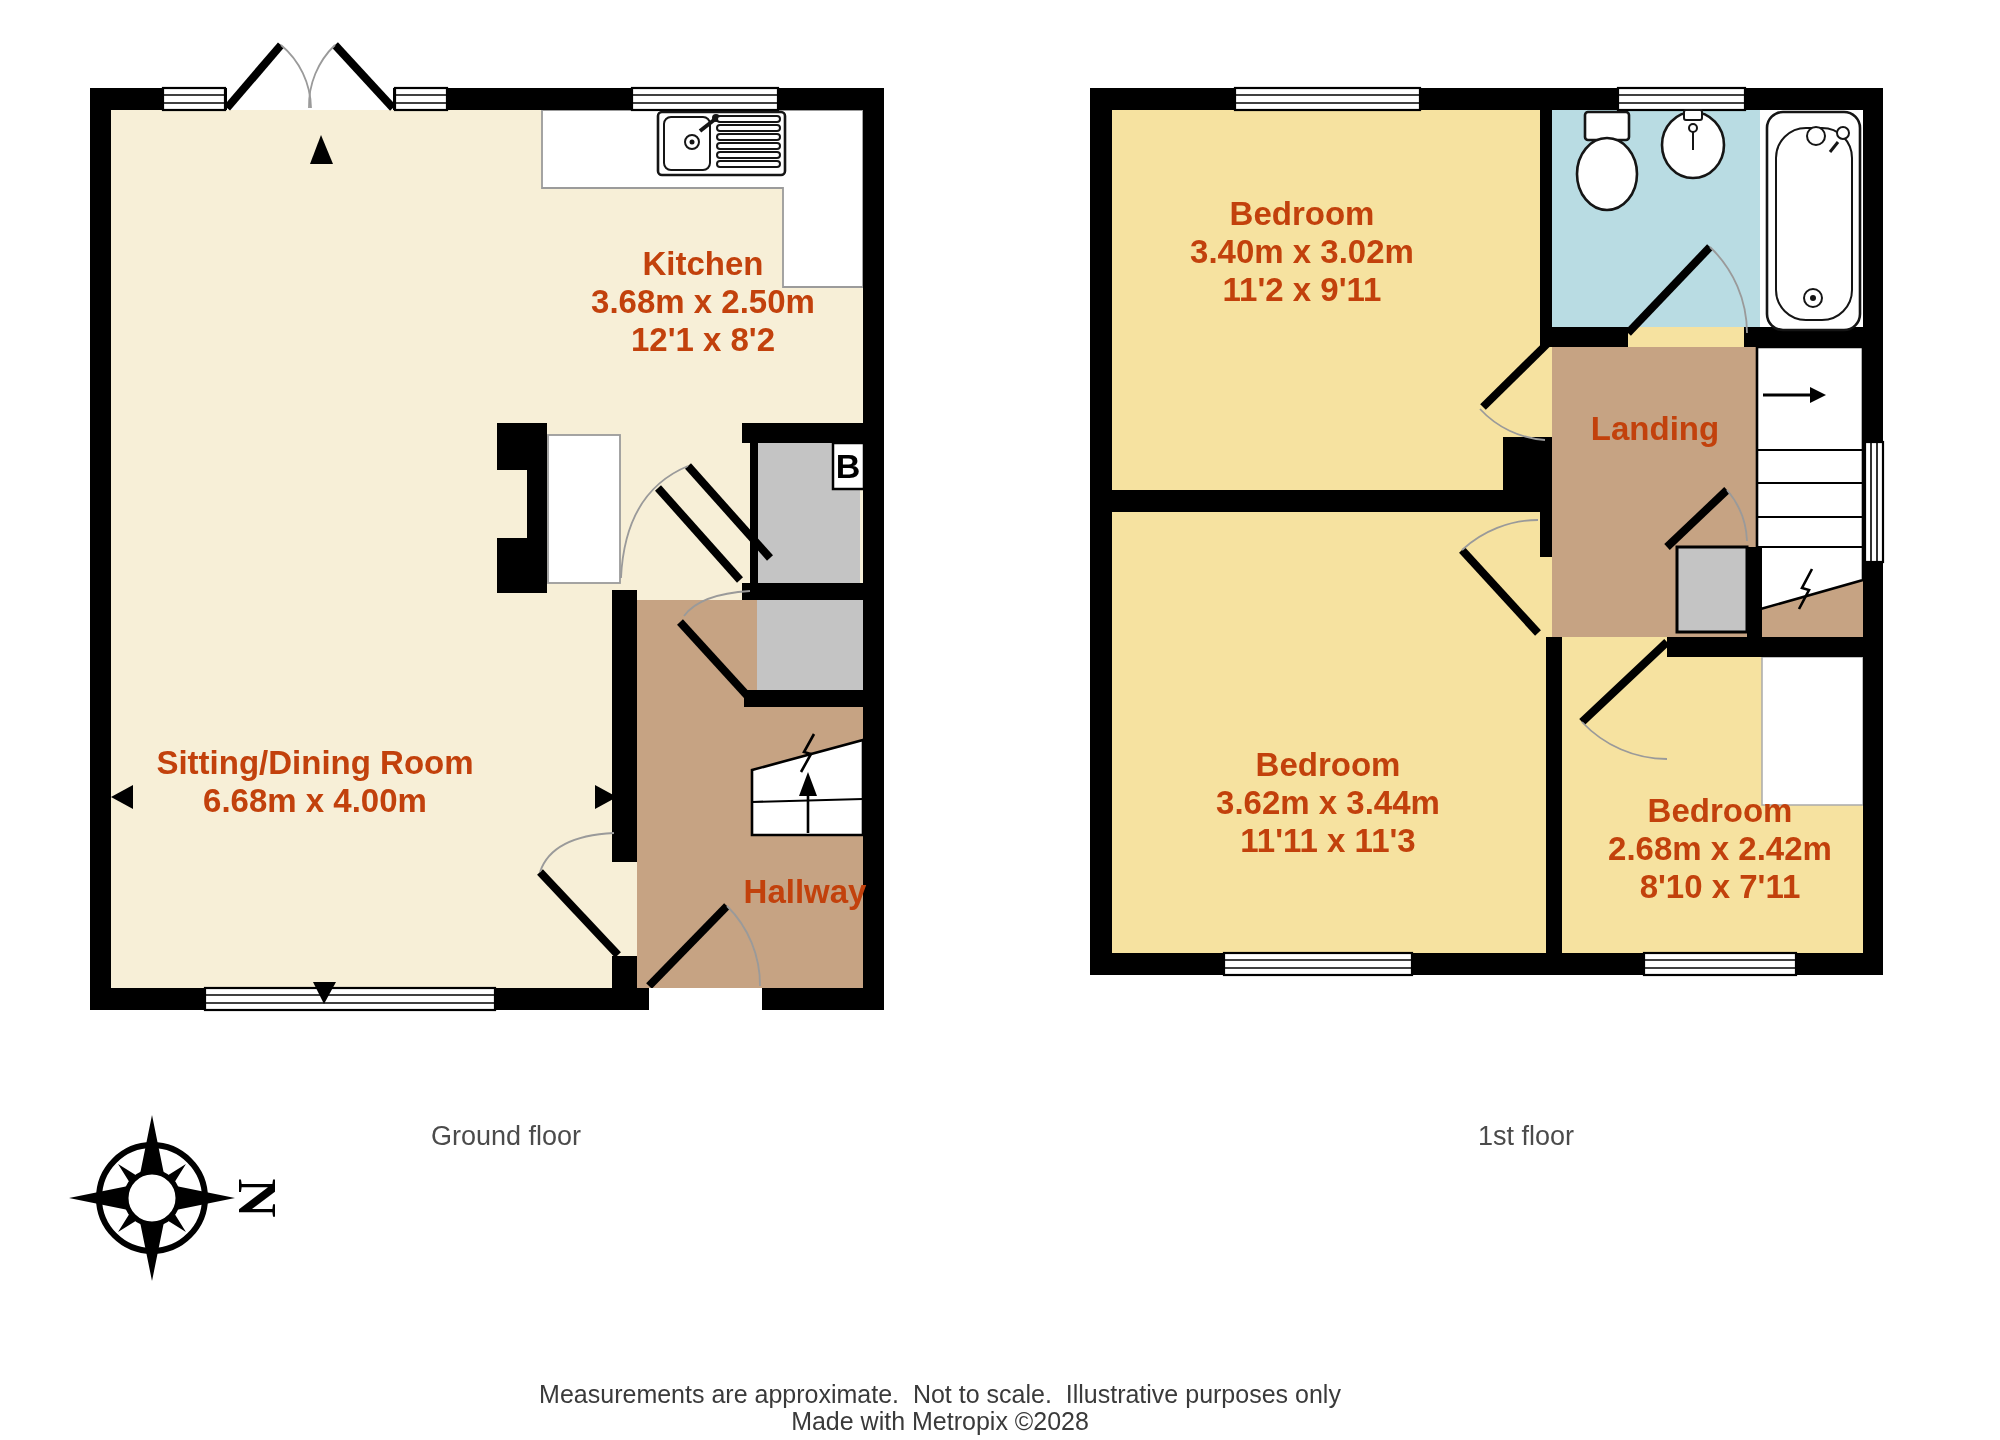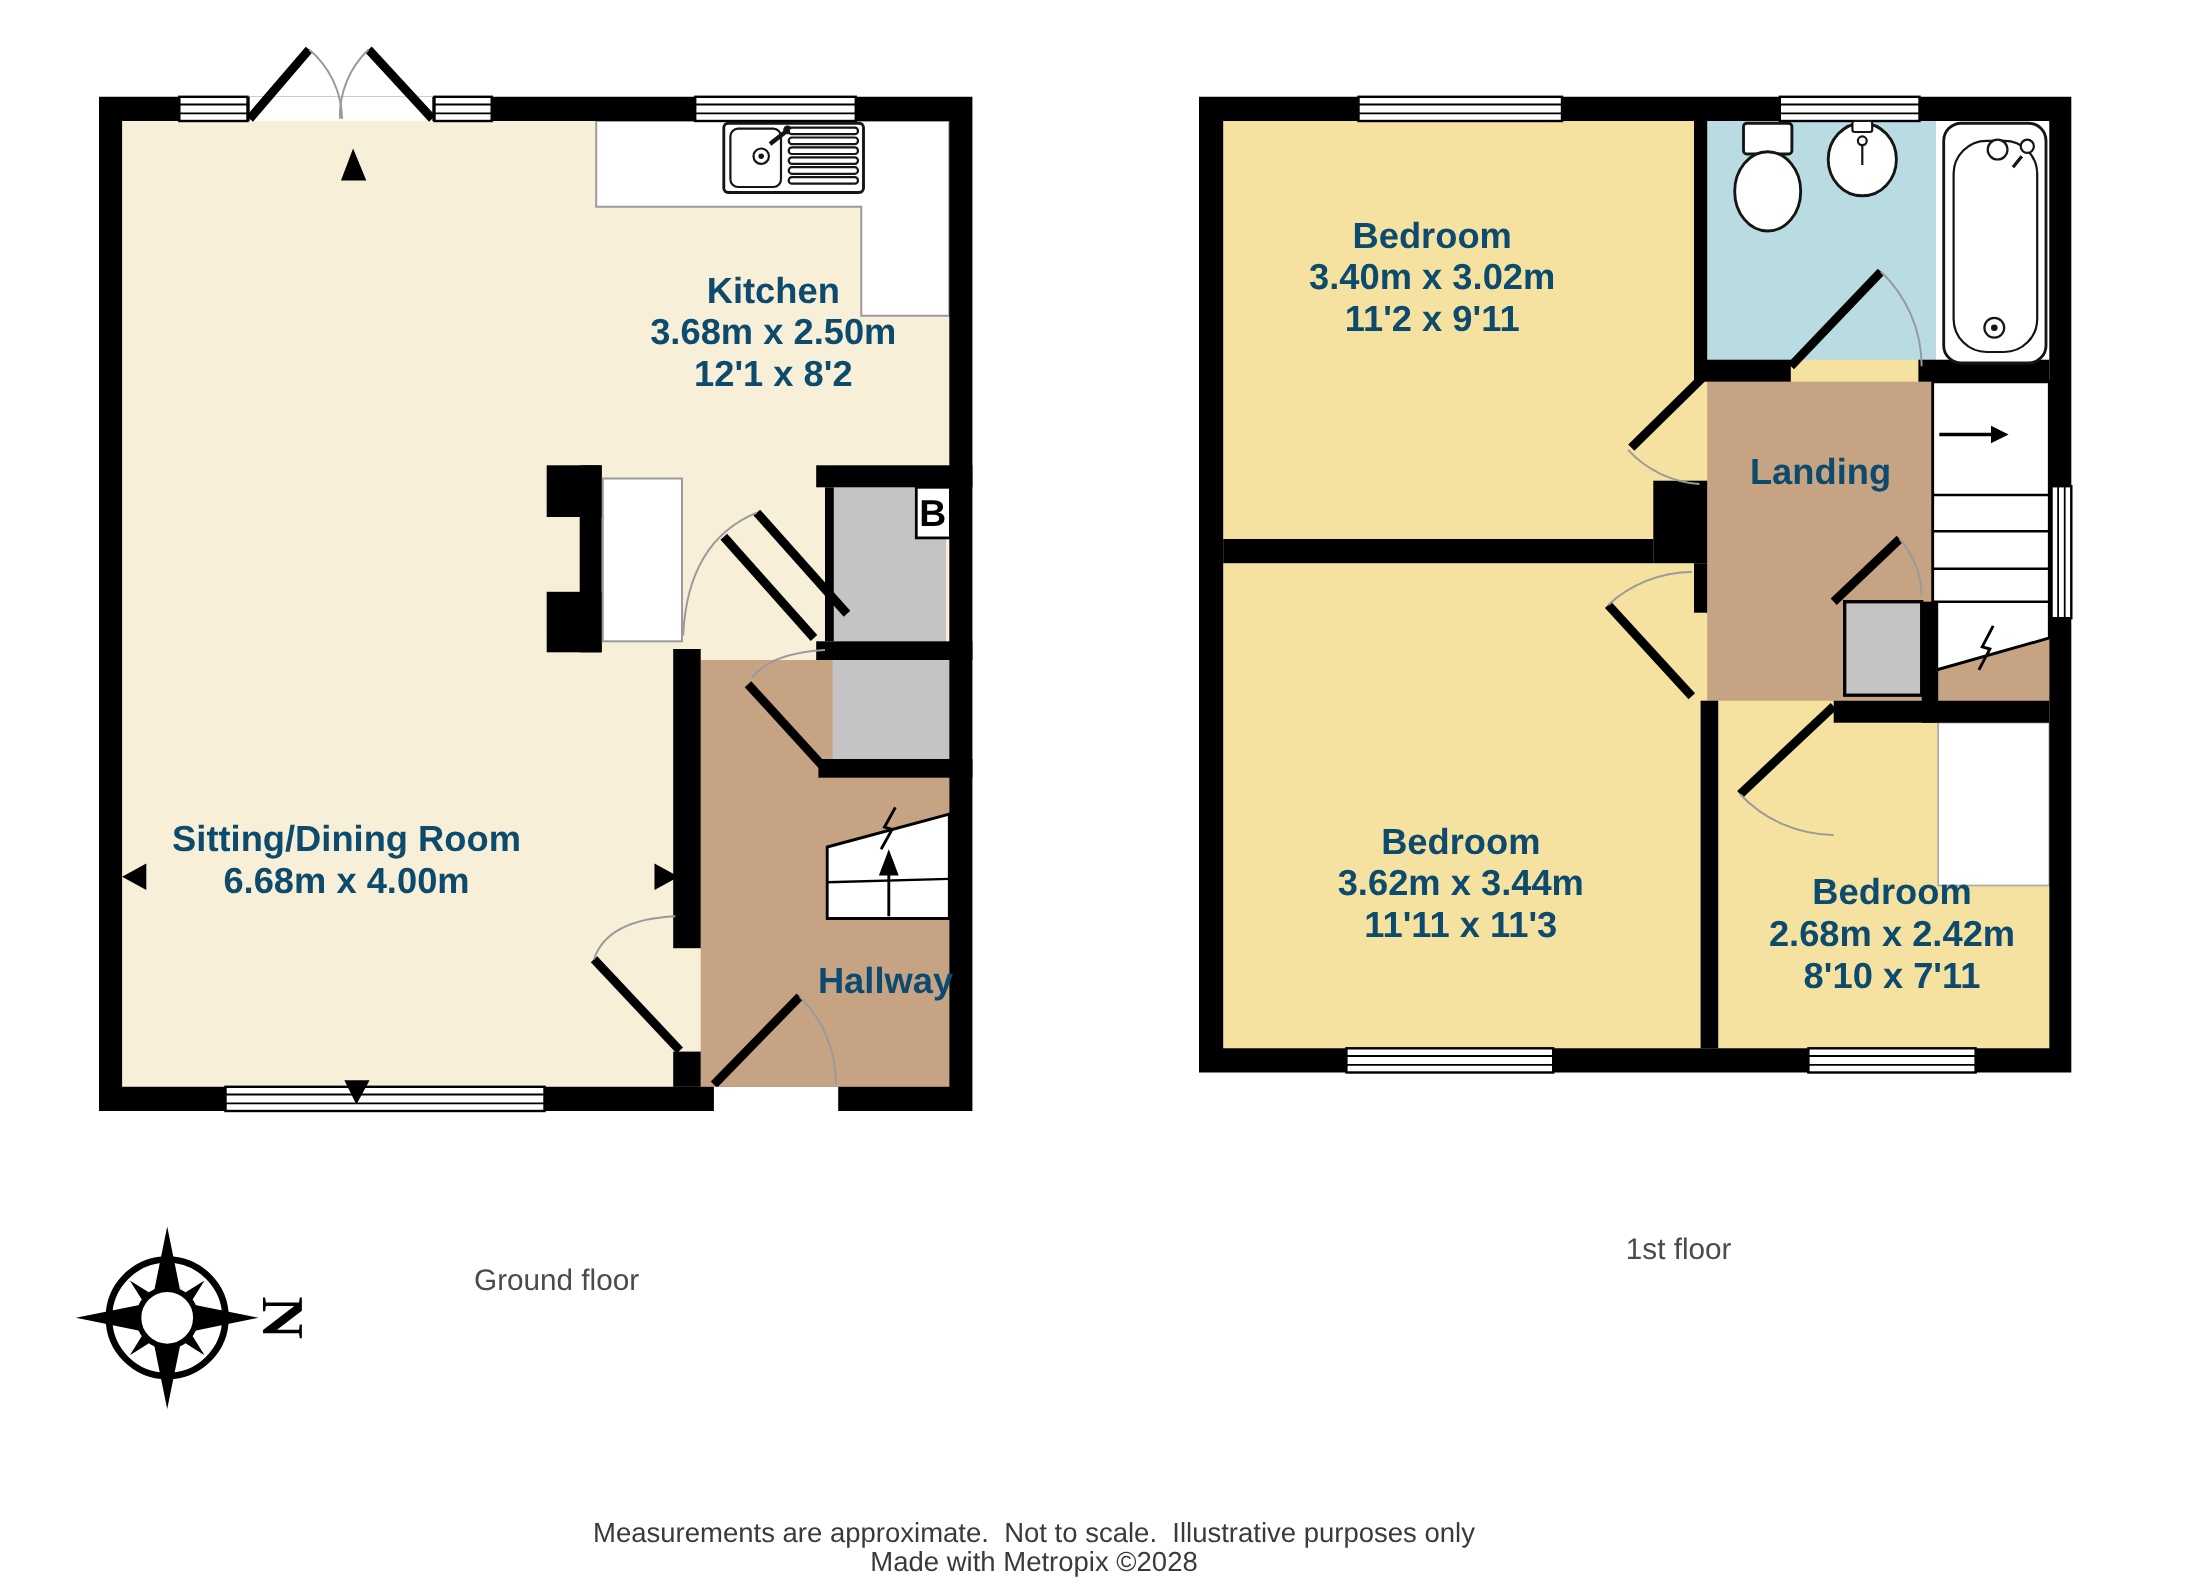--- a/index.html
+++ b/index.html
@@ -20,21 +20,21 @@
   .win-r{fill:#fff;stroke:#000;stroke-width:2.2;}
   .win-l{stroke:#000;stroke-width:1.6;}
   .fix{fill:#fff;stroke:#151515;stroke-width:2.6;}
   .fix2{fill:#fff;stroke:#151515;stroke-width:2;}
   .thin{stroke:#151515;stroke-width:2;fill:none;}
   .stair{fill:#fff;stroke:#000;stroke-width:2.6;}
   .tread{stroke:#000;stroke-width:2.2;}
   .dimarrow{fill:#000;}
   
   .room-label{position:absolute;transform:translate(-50%,-50%);text-align:center;
-    font-weight:700;font-size:33px;line-height:38px;color:#0c4a6e;white-space:nowrap;}
+    font-weight:700;font-size:33px;line-height:38px;color:#c2410c;white-space:nowrap;}
   .single{font-size:33px;margin-top:12px;}
   .caption{position:absolute;transform:translate(-50%,-50%);font-size:27px;color:#4b4b4b;
     white-space:nowrap;}
   .footer-line{position:absolute;transform:translate(-50%,-50%);font-size:25px;color:#3a3a3a;
     white-space:pre;text-align:right;}
   .north-letter{position:absolute;left:257px;top:1198px;transform:translate(-50%,-50%) rotate(90deg);
     font-family:"Liberation Serif", serif;font-weight:700;font-size:54px;color:#000;}
   .b-label{font-family:"Liberation Sans", sans-serif;font-weight:700;font-size:34px;fill:#000;}
 </style>
 </head>
@@ -287,21 +287,21 @@
 <div class="room-label" style="left:1720px;top:849px;">
   <div>Bedroom</div>
   <div>2.68m x 2.42m</div>
   <div>8'10 x 7'11</div>
 </div>
 
 <div class="room-label single" style="left:1655px;top:417px;">
   <div>Landing</div>
 </div>
 
-<div class="caption" style="left:506px;top:1136px;margin-top:28px;">Ground floor</div>
+<div class="caption" style="left:506px;top:1136px;">Ground floor</div>
 <div class="caption" style="left:1526px;top:1136px;text-align:center;">1st floor</div>
 
 <div class="north-letter">N</div>
 
 <div class="footer-line" style="left:940px;top:1394px;">Measurements are approximate.  Not to scale.  Illustrative purposes only</div>
 <div class="footer-line" style="left:940px;top:1421px;">Made with Metropix ©2028</div>
 
 </div>
 
 </body></html>

